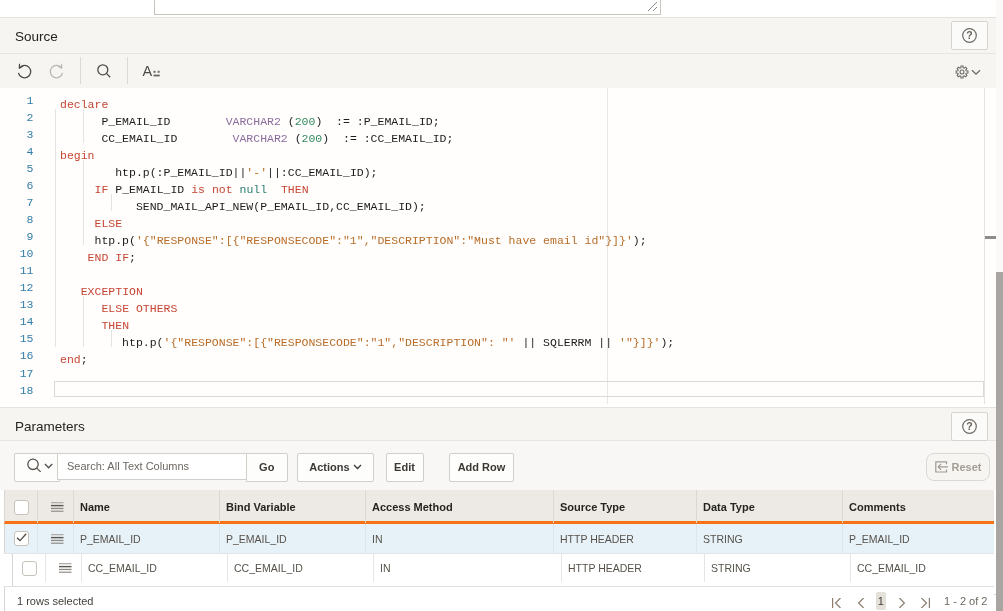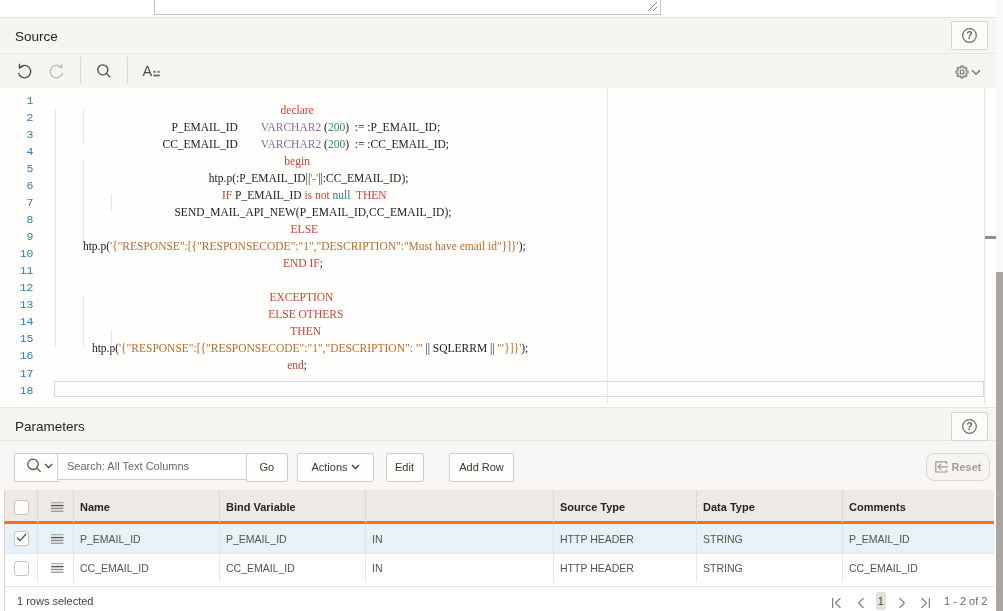--- a/index.html
+++ b/index.html
@@ -4,22 +4,22 @@
 <style>
   html,body{margin:0;padding:0;}
   body{width:1003px;height:611px;overflow:hidden;position:relative;background:#fff;
        font-family:"Liberation Sans",sans-serif;}
   .abs{position:absolute;}
   .hdrbar{background:#f6f5f2;border-top:1px solid #e5e2dd;}
   .hdrtitle{font-size:13.5px;color:#24231f;}
   .helpbtn{width:34.5px;height:27px;background:#fbfbfa;border:1px solid #d7d3ce;border-radius:2px;
            display:flex;align-items:center;justify-content:center;}
   .btn{position:absolute;background:#fdfdfc;border:1px solid #d2cec9;border-radius:2px;
-       font-size:11px;font-weight:normal;color:#3b3834;display:flex;align-items:center;justify-content:center;}
-  pre{margin:10px;font-family:Liberation Serif, serif;font-size:11.5px;line-height:17.06px;color:#1c1c1c;text-align:center;}
+       font-size:11px;font-weight:bold;color:#3b3834;display:flex;align-items:center;justify-content:center;}
+  pre{margin:4px;font-family:Liberation Mono, monospace;font-size:11.5px;line-height:17.06px;color:#1c1c1c;}
   .k{color:#c74634}.s{color:#b96d28}.n{color:#338a5e}.t{color:#8a6d9e}.u{color:#2b7f71}
   .vline{position:absolute;width:1px;}
   .gut{position:absolute;font-family:"Liberation Mono",monospace;font-size:11.5px;line-height:17.06px;
        color:#337da8;text-align:right;width:33.5px;left:0;top:0;margin:0;}
   .th{position:absolute;font-size:11px;font-weight:bold;color:#26241f;top:0;height:33px;display:flex;align-items:center;}
   .td{position:absolute;font-size:10.5px;color:#56524b;top:0;height:29px;display:flex;align-items:center;}
   .cellb{position:absolute;width:1px;background:#dbd7d1;top:0;}
   .cb{position:absolute;width:13px;height:13px;background:#fff;border:1px solid #c6c1bb;border-radius:3px;}
 </style>
 </head>
@@ -178,20 +178,21 @@
   <div class="cellb" style="left:837px;height:33px;"></div>
   <div class="cb" style="left:9px;top:10px;"></div>
   <svg class="abs" style="left:45.5px;top:12px;" width="13" height="10">
     <rect x="0" y="0" width="12.5" height="1.3" fill="#b2aea9"></rect>
       <rect x="0" y="2.9" width="12.5" height="1.4" fill="#5a554f"></rect>
     <rect x="0" y="5.8" width="12.5" height="1.3" fill="#8e8984"></rect>
       <rect x="0" y="8.6" width="12.5" height="1.3" fill="#9a958f"></rect>
   </svg>
   <div class="th" style="left:75px;">Name</div>
   <div class="th" style="left:221px;">Bind Variable</div>
+  <div class="th" style="left:367px;">Access Method</div>
   <div class="th" style="left:555px;">Source Type</div>
   <div class="th" style="left:698px;">Data Type</div>
   <div class="th" style="left:844px;">Comments</div>
 </div>
 
 <div class="abs" style="left:4px;top:524px;width:990px;height:29.5px;background:#e7f1f8;border-left:1px solid #d9d5d0;border-bottom:1px solid #dfe5e8;box-sizing:border-box;">
   <div class="cellb" style="left:32px;height:29px;background:#dde6ec;"></div>
   <div class="cellb" style="left:68px;height:29px;background:#dde6ec;"></div>
   <div class="cellb" style="left:214px;height:29px;background:#dde6ec;"></div>
   <div class="cellb" style="left:360px;height:29px;background:#dde6ec;"></div>
@@ -209,21 +210,21 @@
       <rect x="0" y="8.6" width="12.5" height="1.3" fill="#9a958f"></rect>
   </svg>
   <div class="td" style="left:75px;">P_EMAIL_ID</div>
   <div class="td" style="left:221px;">P_EMAIL_ID</div>
   <div class="td" style="left:367px;">IN</div>
   <div class="td" style="left:555px;">HTTP HEADER</div>
   <div class="td" style="left:698px;">STRING</div>
   <div class="td" style="left:844px;">P_EMAIL_ID</div>
 </div>
 
-<div class="abs" style="left:4px;top:553.5px;width:990px;height:41px;background:#fff;border-left:1px solid #d9d5d0;border-bottom:1px solid #d5d1cb;box-sizing:border-box;text-align:center;">
+<div class="abs" style="left:12px;top:553.5px;width:990px;height:41px;background:#fff;border-left:1px solid #d9d5d0;border-bottom:1px solid #d5d1cb;box-sizing:border-box;text-align:center;">
   <div class="cellb" style="left:32px;height:28px;background:#e8e4e0;"></div>
   <div class="cellb" style="left:68px;height:28px;background:#e8e4e0;"></div>
   <div class="cellb" style="left:214px;height:28px;background:#e8e4e0;"></div>
   <div class="cellb" style="left:360px;height:28px;background:#e8e4e0;"></div>
   <div class="cellb" style="left:548px;height:28px;background:#e8e4e0;"></div>
   <div class="cellb" style="left:691px;height:28px;background:#e8e4e0;"></div>
   <div class="cellb" style="left:837px;height:28px;background:#e8e4e0;"></div>
   <div class="cb" style="left:9px;top:7px;"></div>
   <svg class="abs" style="left:45.5px;top:9px;" width="13" height="10">
     <rect x="0" y="0" width="12.5" height="1.3" fill="#b2aea9"></rect>

